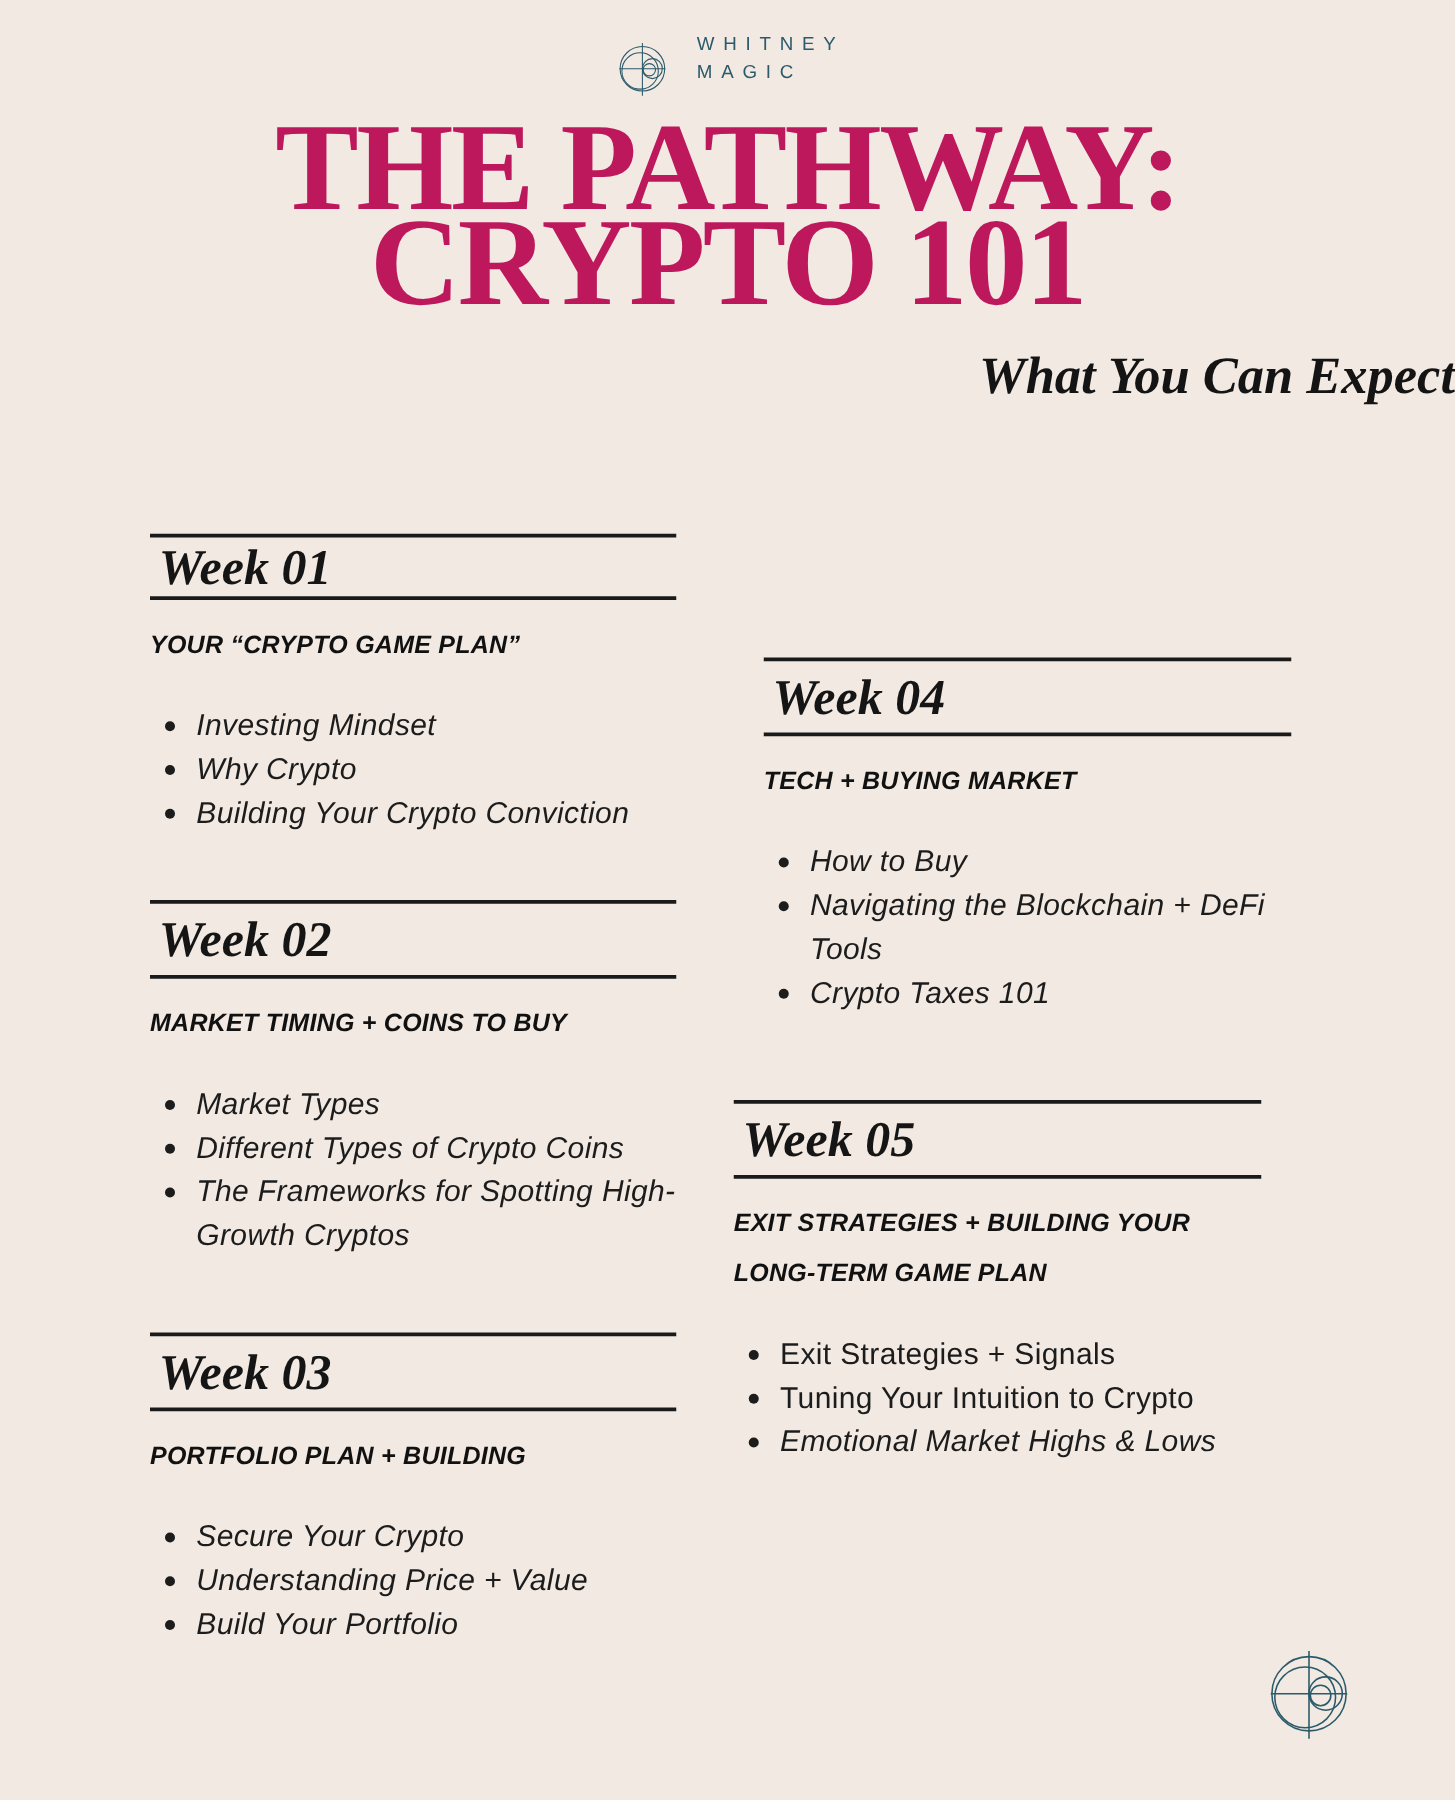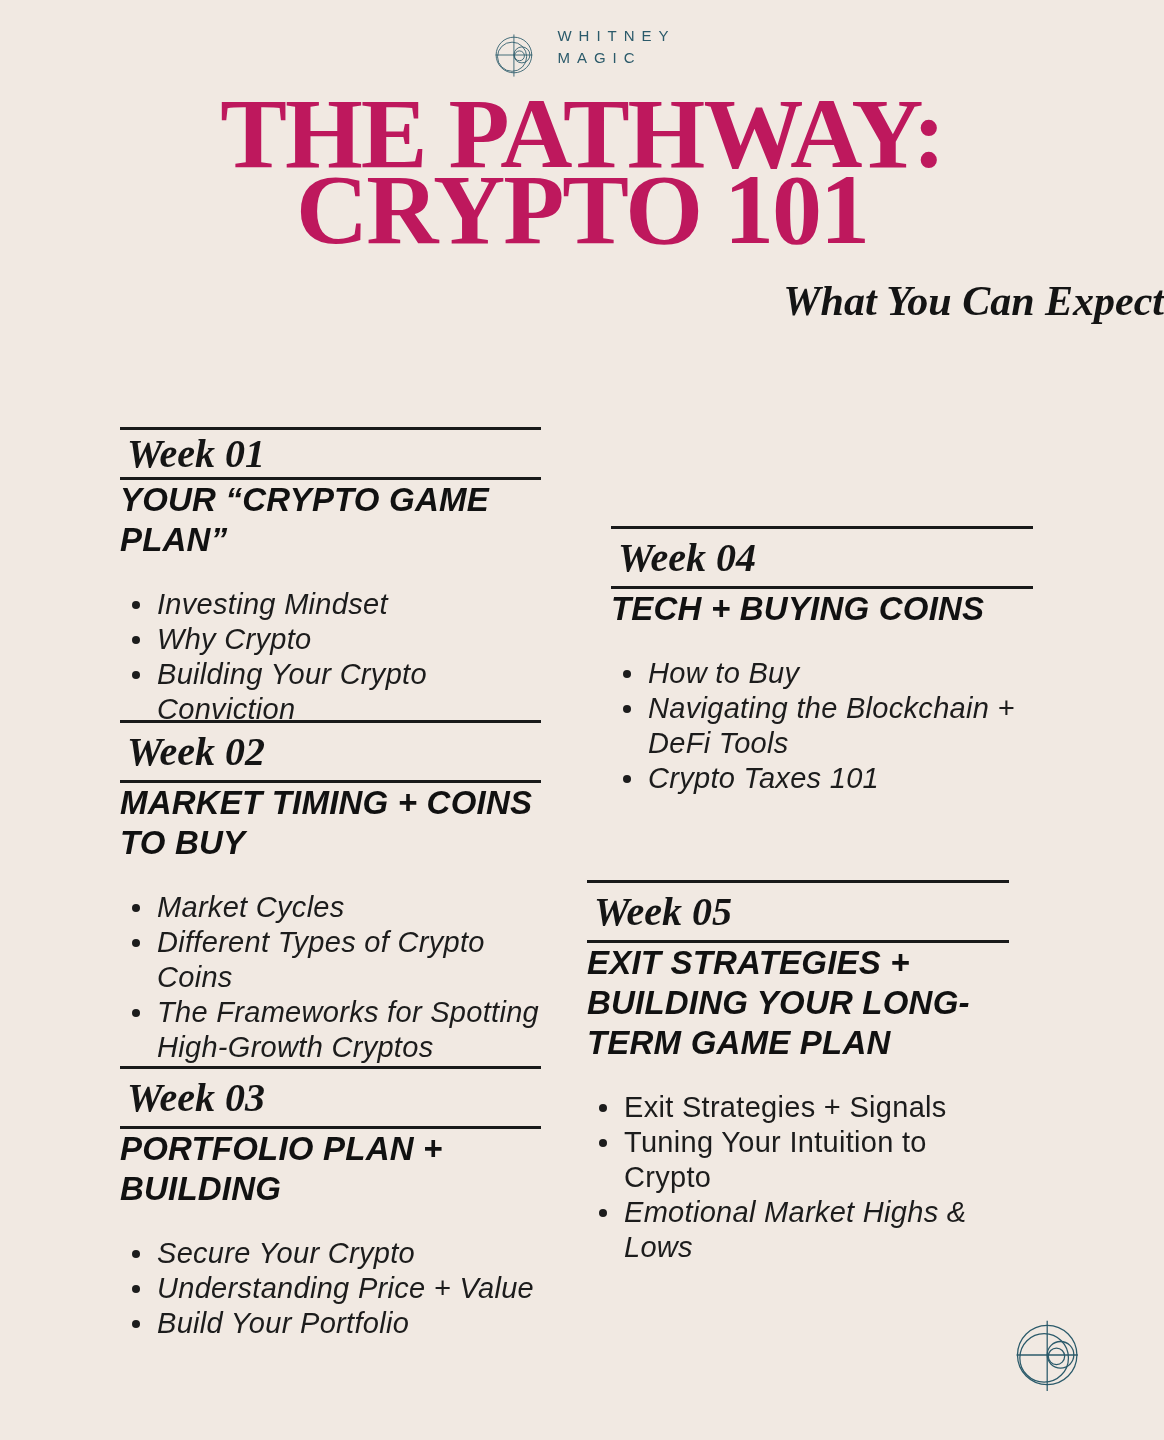--- a/index.html
+++ b/index.html
@@ -50,31 +50,32 @@
   .rule { height:3px; background:#1a1a1a; }
   .week-label {
     font-family:"Liberation Serif", serif;
     font-style:italic; font-weight:600;
     font-size:40px; line-height:57px;
     padding-left:7px;
     color:#151515;
   }
   .compact .week-label { line-height:47px; }
   .heading {
+    margin-top:16px;
     font-family:"Liberation Sans", sans-serif;
     font-style:italic; font-weight:700;
-    font-size:33px; line-height:40px;
+    font-size:20px; line-height:40px;
     letter-spacing:0.2px;
     color:#111;
   }
   .bullets { margin-top:27px; list-style:none; }
   .bullets li {
     position:relative;
     padding-left:37px;
-    font-size:29px; line-height:35px;
+    font-size:24px; line-height:35px;
     font-style:italic;
     letter-spacing:0.3px;
     color:#1c1c1c;
   }
   .bullets li::before {
     content:"";
     position:absolute; left:12px; top:14px;
     width:8px; height:8px; border-radius:50%;
     background:#1c1c1c;
   }
@@ -115,21 +116,21 @@
     <li>Building Your Crypto Conviction</li>
   </ul>
 </section>
 
 <section class="week-section" style="left:120px; top:720px;">
   <div class="rule"></div>
   <div class="week-label">Week 02</div>
   <div class="rule"></div>
   <h2 class="heading">MARKET TIMING + COINS TO BUY</h2>
   <ul class="bullets">
-    <li>Market Cycles</li>
+    <li>Market Types</li>
     <li>Different Types of Crypto Coins</li>
     <li>The Frameworks for Spotting High-Growth Cryptos</li>
   </ul>
 </section>
 
 <section class="week-section" style="left:120px; top:1066px;">
   <div class="rule"></div>
   <div class="week-label">Week 03</div>
   <div class="rule"></div>
   <h2 class="heading">PORTFOLIO PLAN + BUILDING</h2>
@@ -137,21 +138,21 @@
     <li>Secure Your Crypto</li>
     <li>Understanding Price + Value</li>
     <li>Build Your Portfolio</li>
   </ul>
 </section>
 
 <section class="week-section" style="left:611px; top:526px; width:422px;">
   <div class="rule"></div>
   <div class="week-label">Week 04</div>
   <div class="rule"></div>
-  <h2 class="heading">TECH + BUYING COINS</h2>
+  <h2 class="heading">TECH + BUYING MARKET</h2>
   <ul class="bullets">
     <li>How to Buy</li>
     <li>Navigating the Blockchain + DeFi Tools</li>
     <li>Crypto Taxes 101</li>
   </ul>
 </section>
 
 <section class="week-section" style="left:587px; top:880px; width:430px;">
   <div class="rule" style="width:422px;"></div>
   <div class="week-label">Week 05</div>

